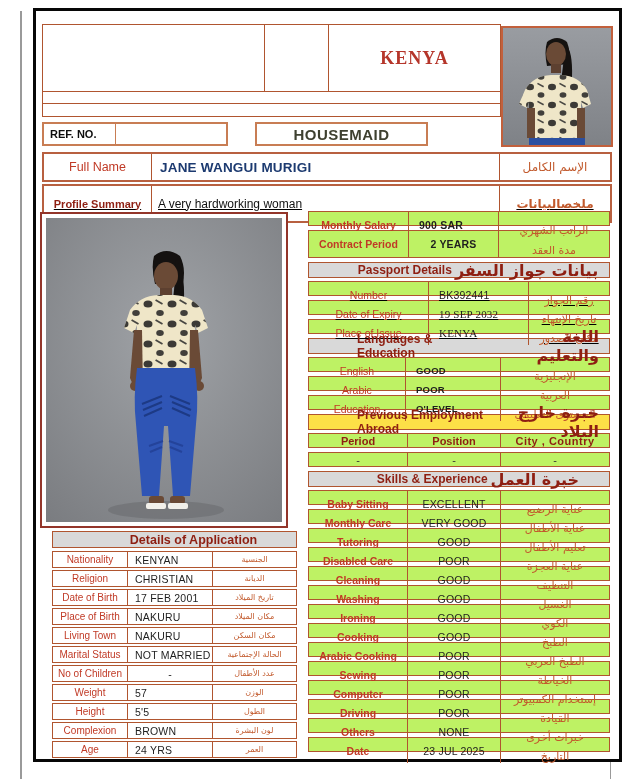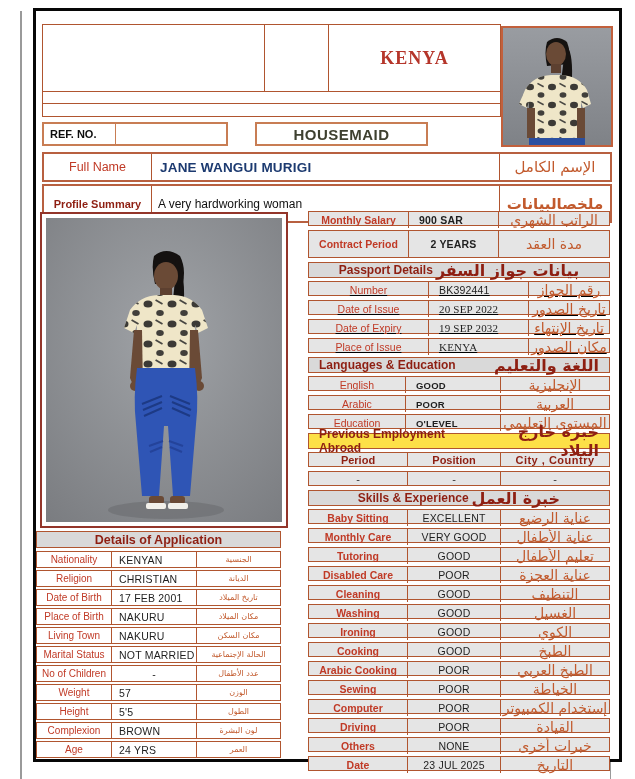--- a/index.html
+++ b/index.html
@@ -34,49 +34,49 @@
   .ref-label{width:72px;border-right:1px solid var(--bd-light);display:flex;align-items:center;padding-left:6px;font-size:11px;font-weight:bold;color:#0d0d0d;}
   .ref-input{flex:1;background:#fff;}
   .housemaid-box{position:absolute;left:255px;top:122px;width:173px;height:24px;border:2px solid var(--bd-light);display:flex;align-items:center;justify-content:center;}
   .housemaid-text{font-size:15px;font-weight:bold;letter-spacing:.5px;color:#3e4030;}
 
   
   .id-row{position:absolute;left:42px;width:570px;border:2px solid #b86040;display:grid;grid-template-columns:108px 348px 1fr;align-items:center;background:#fff;}
   .id-row .cell{height:100%;display:flex;align-items:center;}
   .id-row .cb{border-right:1px solid var(--bd);}
   .fullname-row{top:152px;height:30px;}
-  .profile-row{top:184px;height:39px;}
+  .profile-row{top:184px;height:39px;text-decoration:underline;}
   .fn-label{justify-content:center;font-size:12.5px;color:var(--label-red);}
   .fn-value{padding-left:8px;font-size:13.5px;font-weight:bold;color:var(--navy);letter-spacing:.2px;}
   .ps-label{justify-content:center;font-size:11px;font-weight:bold;color:var(--maroon);}
   .ps-value{padding-left:6px;font-size:12px;color:#111;}
-  .id-ar{justify-content:center;direction:rtl;font-family:"DejaVu Sans",sans-serif;font-size:15px;color:var(--ar-orange);}
+  .id-ar{justify-content:center;direction:rtl;font-family:"DejaVu Sans",sans-serif;font-size:12px;color:var(--ar-orange);}
   .id-ar.b{font-weight:bold;}
 
   
   .photo-main{position:absolute;left:40px;top:212px;width:248px;height:316px;border:2px solid #93352a;background:#fff;padding:4px;}
   .photo-main-inner{width:100%;height:100%;background:#8d9094;overflow:hidden;}
 
   
   .tbl{position:absolute;}
-  .rrow{height:15px;margin-bottom:4px;border:1px solid var(--bd);display:grid;align-items:center;background:#e5e5e5;}
+  .rrow{height:15px;margin-bottom:4px;border:1px solid var(--bd);display:grid;align-items:center;background:#bef264;}
   .rrow>div{height:100%;display:flex;align-items:center;justify-content:center;}
   .rrow .lab{color:var(--label-red);font-size:10.5px;}
   .rrow .lab.b{font-weight:600;}
   .rrow .val{color:var(--ink);font-size:10.5px;letter-spacing:.2px;justify-content:flex-start;padding-left:10px;}
   .rrow .val.c{justify-content:center;padding-left:0;}
   .rrow .val.b{font-weight:bold;}
   .rrow .val.sm{font-size:9.5px;font-weight:600;}
   .rrow .val.serif{font-family:"Liberation Serif",serif;font-size:11px;}
-  .rrow .ar{direction:rtl;font-family:"DejaVu Sans",sans-serif;font-size:14px;color:var(--ar-orange);}
+  .rrow .ar{direction:rtl;font-family:"DejaVu Sans",sans-serif;font-size:11px;color:var(--ar-orange);margin-top:12px;}
   .rrow .br{border-right:1px solid var(--bd);}
   .sec-header{height:16px;margin-bottom:3px;border:1px solid var(--bd);background:var(--hdr-bg);display:flex;align-items:center;justify-content:center;gap:3px;}
   .sec-header.white{background:#fde047;}
   .sec-header.spread{justify-content:space-between;padding:0 10px;}
-  .sec-en{font-size:12px;font-weight:bold;color:var(--maroon);}
+  .sec-en{font-size:12px;font-weight:bold;color:var(--maroon);margin-left:38px;}
   .sec-ar{direction:rtl;font-family:"DejaVu Sans",sans-serif;font-size:16px;font-weight:bold;color:var(--maroon);}
 
   
   .g-salary{grid-template-columns:100px 90px 1fr;}
   .g-passport{grid-template-columns:120px 100px 1fr;text-decoration:underline;}
   .g-lang{grid-template-columns:97px 95px 1fr;}
   .g-skill{grid-template-columns:99px 93px 1fr;}
   .g-emp{grid-template-columns:99px 93px 1fr;}
   .emp-h{font-size:11px;font-weight:bold;color:var(--maroon);}
   .emp-h.city{letter-spacing:.5px;}
@@ -194,21 +194,21 @@
       <path d="M103 228 l14 -5 m-13 11 l12 -5 M137 228 l-14 -5 m13 11 l-12 -5" stroke="#24439a" stroke-width="2" fill="none"></path>
 
       <rect x="103" y="278" width="15" height="8" rx="3" fill="#6a4a36"></rect>
       <rect x="124" y="278" width="15" height="8" rx="3" fill="#6a4a36"></rect>
       <rect x="100" y="285" width="20" height="6" rx="2" fill="#f2f0ea"></rect>
       <rect x="122" y="285" width="20" height="6" rx="2" fill="#f2f0ea"></rect>
     </svg>
   </div>
 </div>
 
-<div class="tbl" style="left:36px;top:531px;width:245px;">
+<div class="tbl" style="left:52px;top:531px;width:245px;">
   <div class="doa-header">
     <span class="sec-en">Details of Application</span>
   </div>
   <div class="lrow">
     <div class="lab br">Nationality</div>
     <div class="val br">KENYAN</div>
     <div class="ar">الجنسية</div>
   </div>
   <div class="lrow">
     <div class="lab br">Religion</div>
@@ -278,25 +278,20 @@
   <div class="sec-header">
     <span class="sec-en">Passport Details</span>
       <span class="sec-ar">بيانات جواز السفر</span>
   </div>
   <div class="rrow g-passport">
     <div class="lab br">Number</div>
     <div class="val br">BK392441</div>
     <div class="ar">رقم الجواز</div>
   </div>
   <div class="rrow g-passport">
-    <div class="lab br">Date of Issue</div>
-    <div class="val serif br">20 SEP 2022</div>
-    <div class="ar">تاريخ الصدور</div>
-  </div>
-  <div class="rrow g-passport">
     <div class="lab br">Date of Expiry</div>
     <div class="val serif br">19 SEP 2032</div>
     <div class="ar">تاريخ الإنتهاء</div>
   </div>
   <div class="rrow g-passport">
     <div class="lab br">Place of Issue</div>
     <div class="val serif br">KENYA</div>
     <div class="ar">مكان الصدور</div>
   </div>
 

